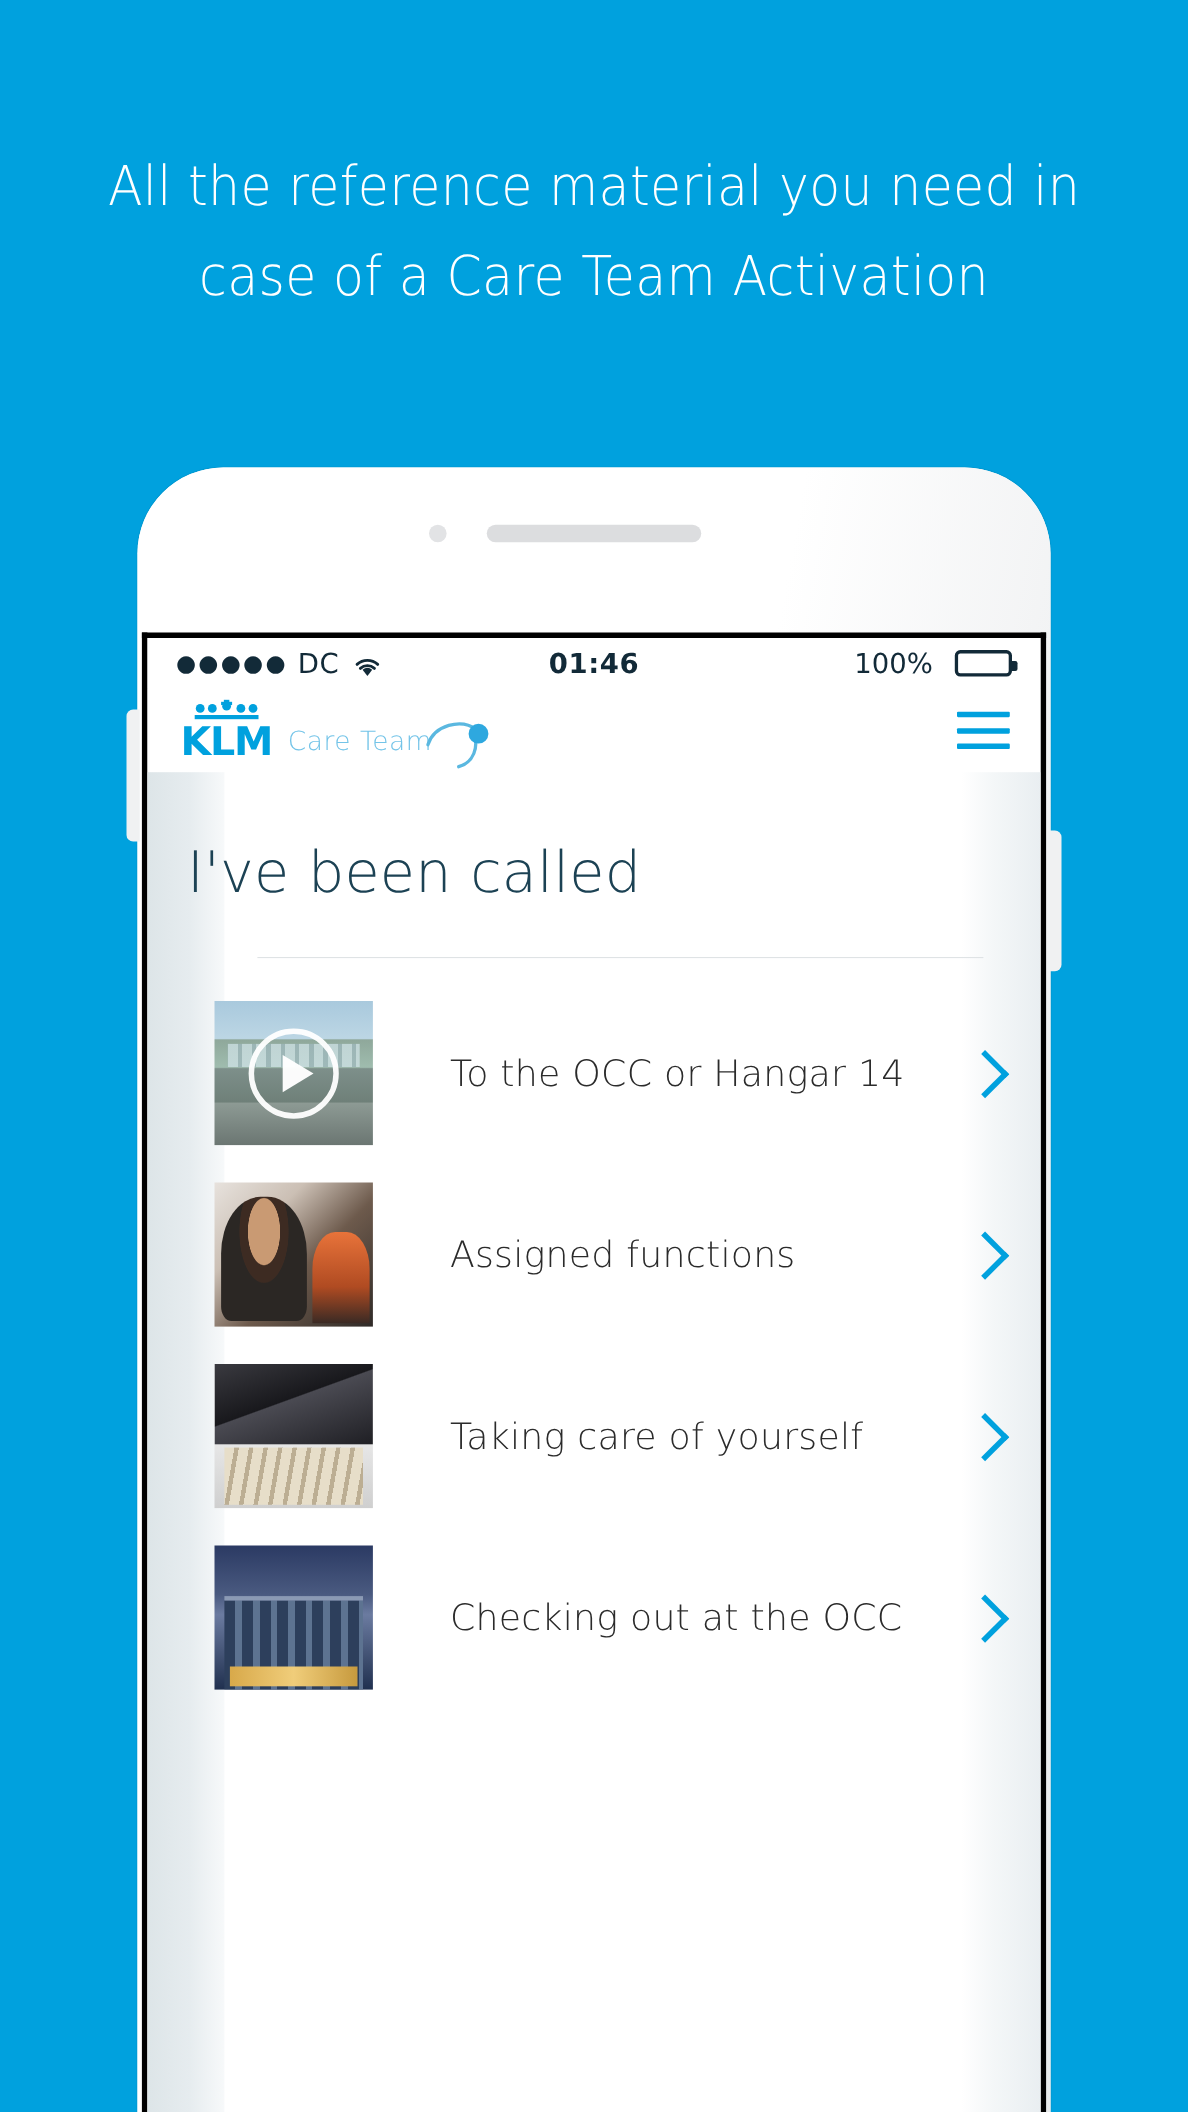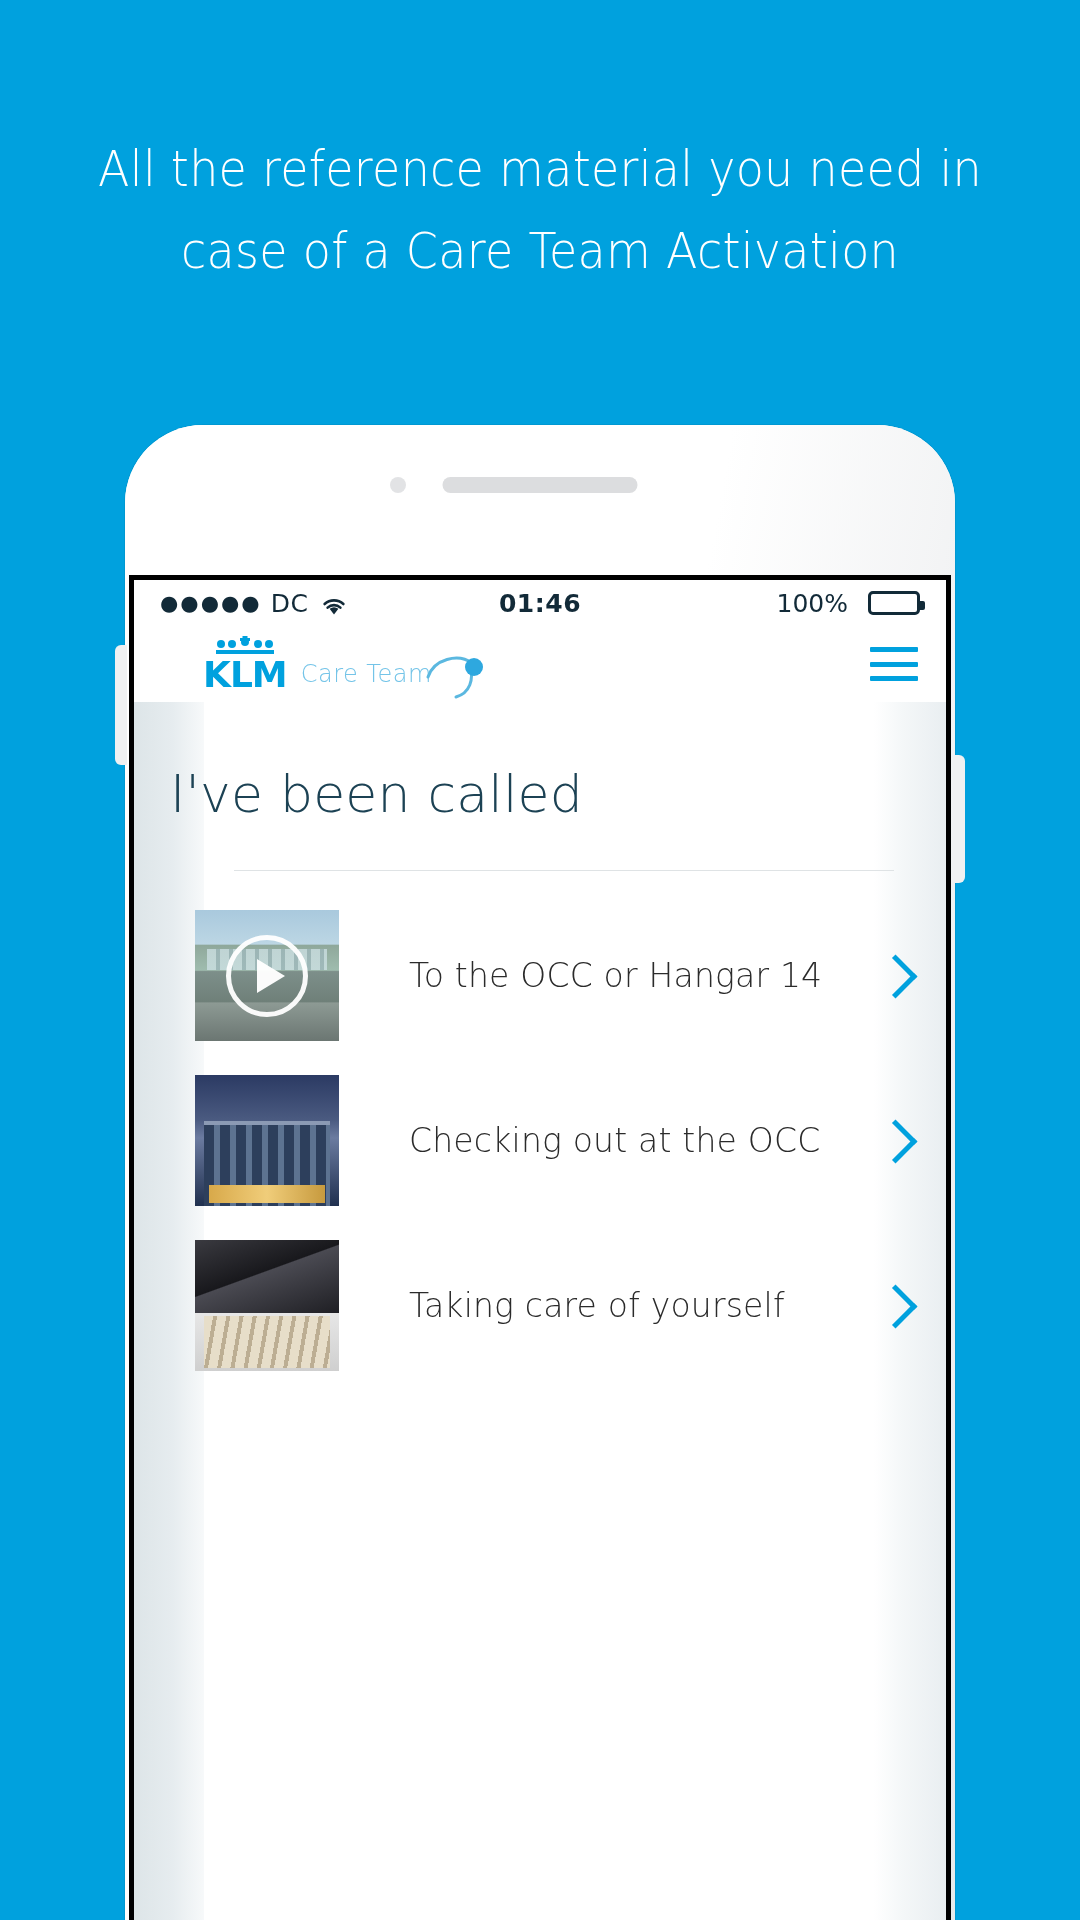--- a/index.html
+++ b/index.html
@@ -101,21 +101,21 @@
 
   
   .appbar{
     height:76px;
     background:#ffffff;
     display:flex; align-items:center;
     padding:0 28px 0 30px;
     position:relative;
   }
   .logo-wrap{ display:flex; align-items:flex-end; gap:14px; }
-  .klm-block{ display:flex; flex-direction:column; align-items:center;margin-left:39px; }
+  .klm-block{ display:flex; flex-direction:column; align-items:center; }
   .crown{ width:62px; height:18px; position:relative; margin-bottom:3px;}
   .klm-text{
     font-family:"DejaVu Sans", sans-serif;
     font-weight:bold; font-size:36px; color:#00A1DE;
     letter-spacing:-1px; line-height:36px;
   }
   .careteam{
     font-family:"DejaVu Sans", sans-serif;
     font-weight:300; font-size:24px; color:#74c4e8;
     letter-spacing:0.5px; line-height:38px;
@@ -351,25 +351,30 @@
 
       <div class="list">
           <div class="row">
             <div class="thumb img-occ">
               <div class="play"></div>
             </div>
             <div class="row-label">To the OCC or Hangar 14</div>
             <div class="chev"></div>
           </div>
           <div class="row">
-            <div class="thumb img-building"></div>
-            <div class="row-label">Checking out at the OCC</div>
+            <div class="thumb img-people"></div>
+            <div class="row-label">Assigned functions</div>
             <div class="chev"></div>
           </div>
           <div class="row">
             <div class="thumb img-domino"></div>
             <div class="row-label">Taking care of yourself</div>
             <div class="chev"></div>
           </div>
+          <div class="row">
+            <div class="thumb img-building"></div>
+            <div class="row-label">Checking out at the OCC</div>
+            <div class="chev"></div>
+          </div>
         </div>
     </div>
   </div>
 </div>
 
 </body></html>

